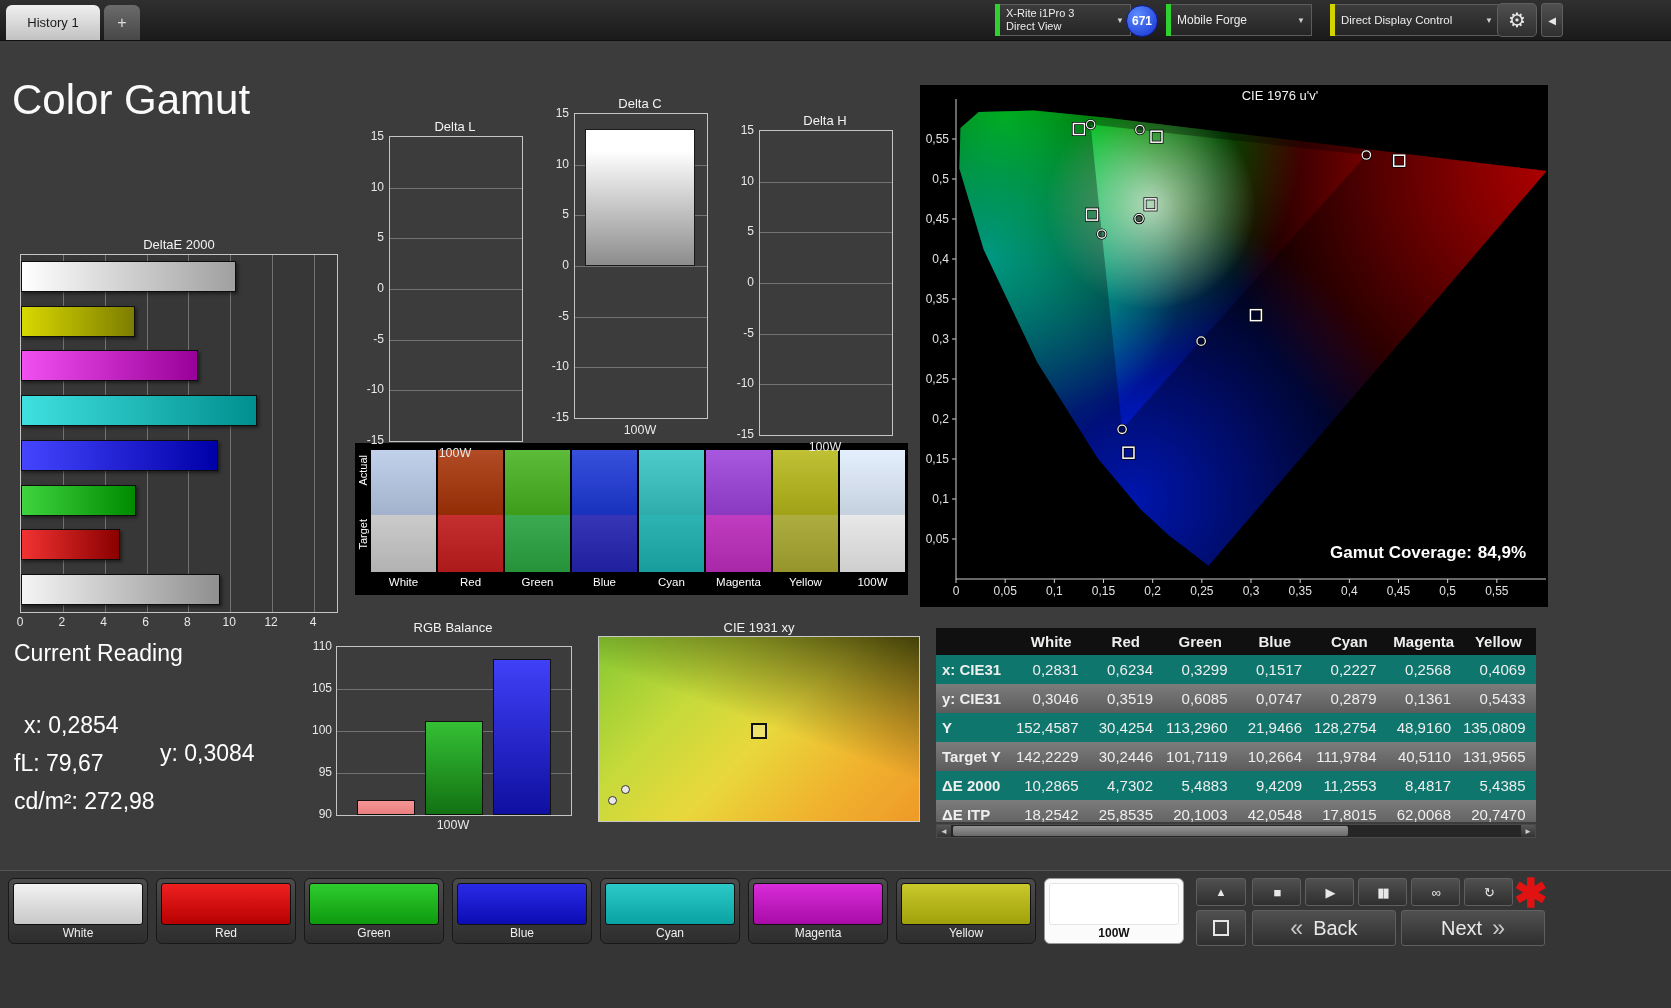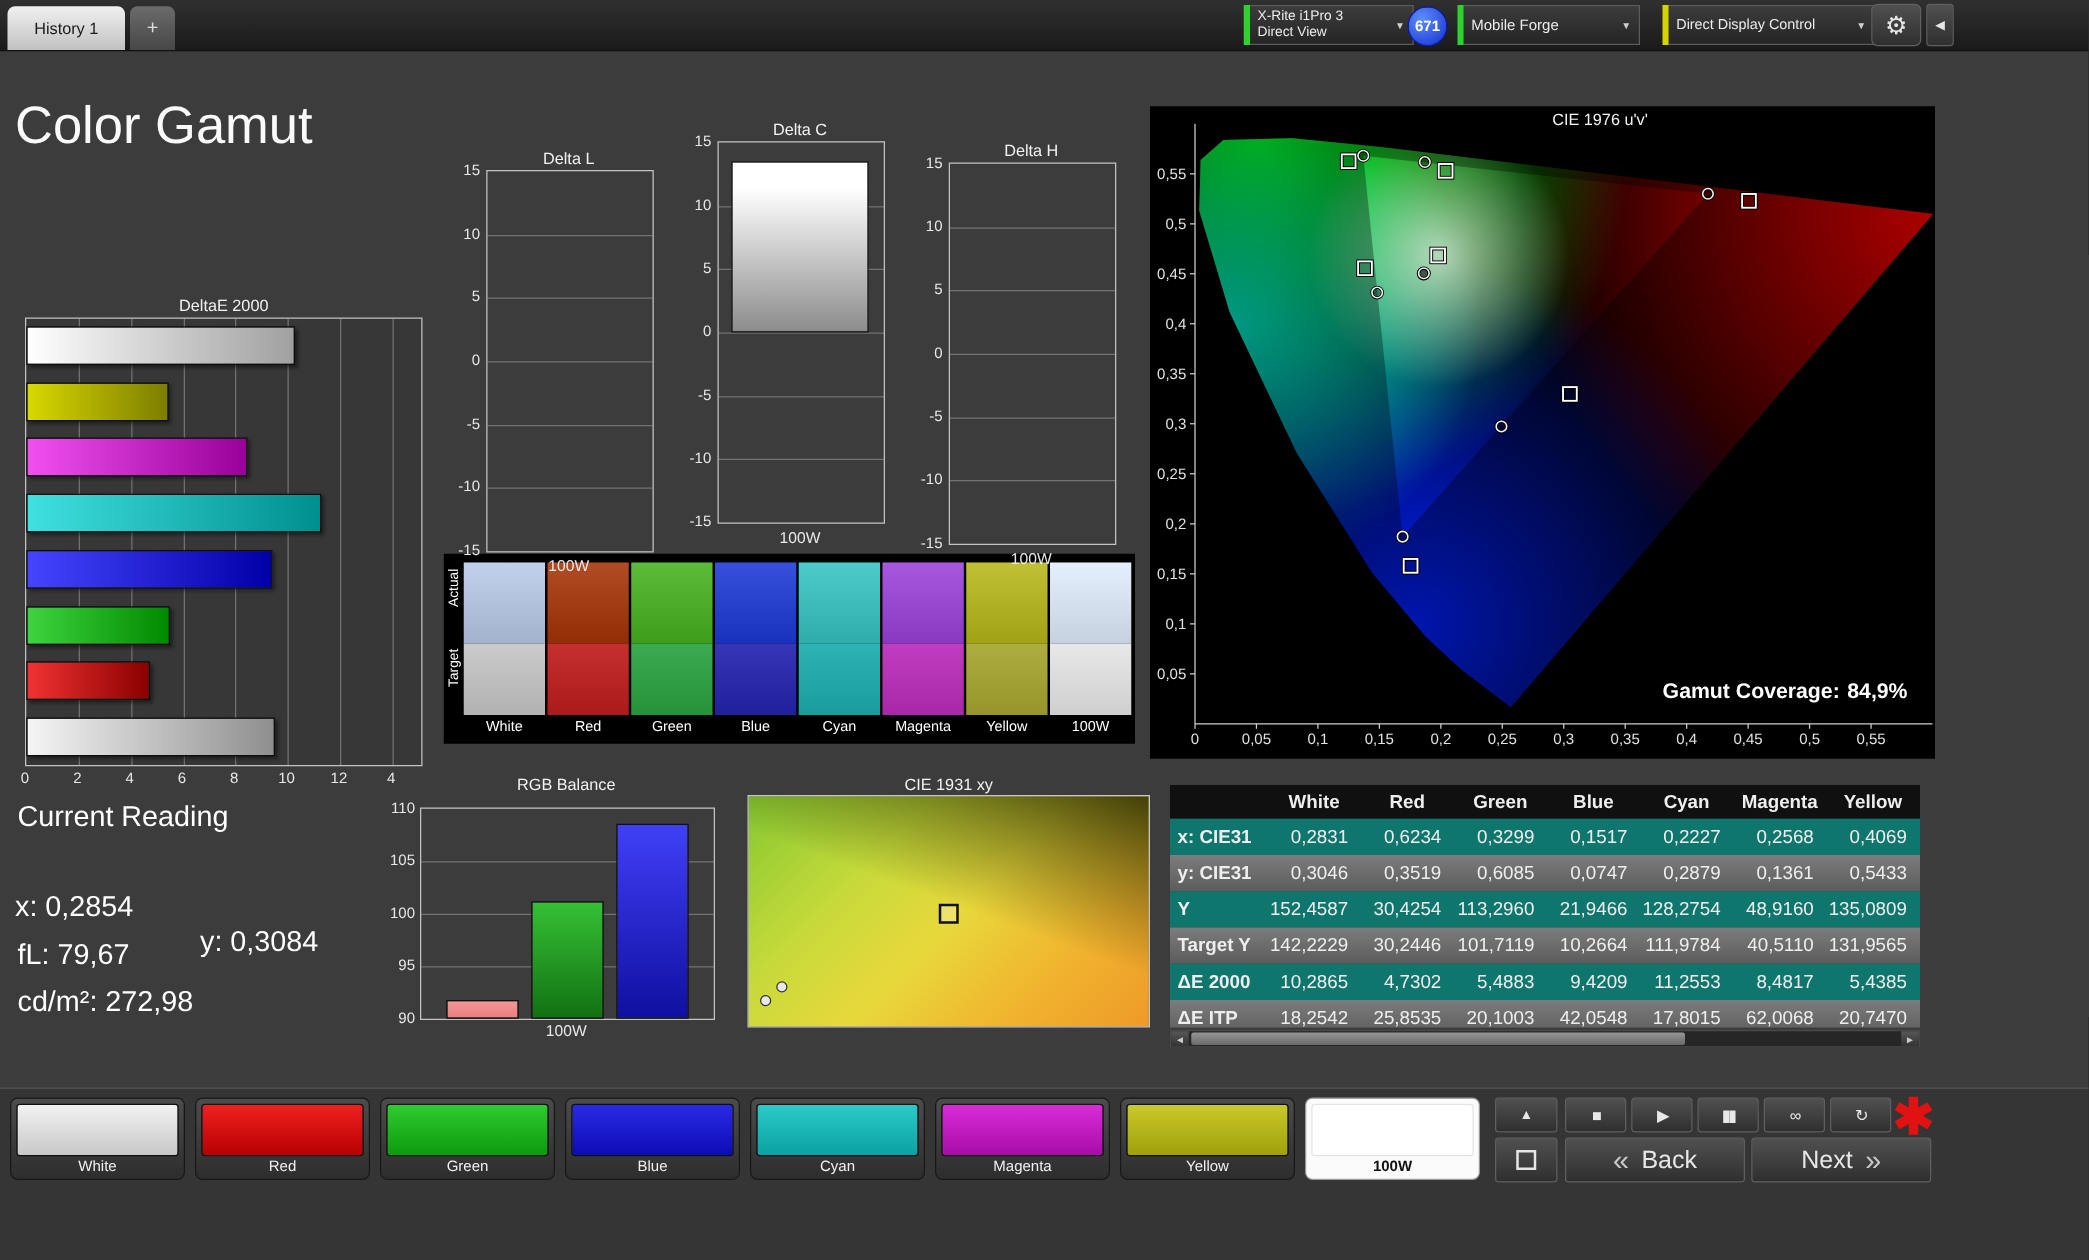--- a/index.html
+++ b/index.html
@@ -66,21 +66,21 @@
   
   .cie76{position:absolute;left:920px;top:85px;width:628px;height:522px;background:#000;}
   .cie76-title{left:0;top:3px;width:720px;}
   .cie76 svg{position:absolute;left:0;top:0;font-family:"Liberation Sans",sans-serif;}
   .coverage{position:absolute;right:22px;top:458px;font-size:17px;font-weight:bold;color:#fff;}
   .coverage span{margin-left:6px;}
 
   
   .cr-head{position:absolute;left:14px;top:640px;font-size:23px;color:#fff;}
   .cr-val{position:absolute;font-size:23px;color:#fff;}
-  .cr-x{left:12px;top:712px;text-align:center;} .cr-y{left:160px;top:740px;}
+  .cr-x{left:24px;top:712px;text-align:center;} .cr-y{left:160px;top:740px;}
   .cr-fl{left:14px;top:750px;} .cr-cd{left:14px;top:788px;}
 
   
   .rgbsec{position:absolute;left:300px;top:620px;width:280px;height:215px;}
   .rgb-title{left:36px;top:0;width:234px;}
   .rgbplot{position:absolute;left:36px;top:26px;width:234px;height:168px;border:1px solid #c4c4c4;}
   .vbar{position:absolute;border:1px solid #101010;box-sizing:border-box;}
   .rgb-xlabel{position:absolute;left:36px;top:198px;width:234px;text-align:center;font-size:12.5px;color:#e8e8e8;}
 
   

